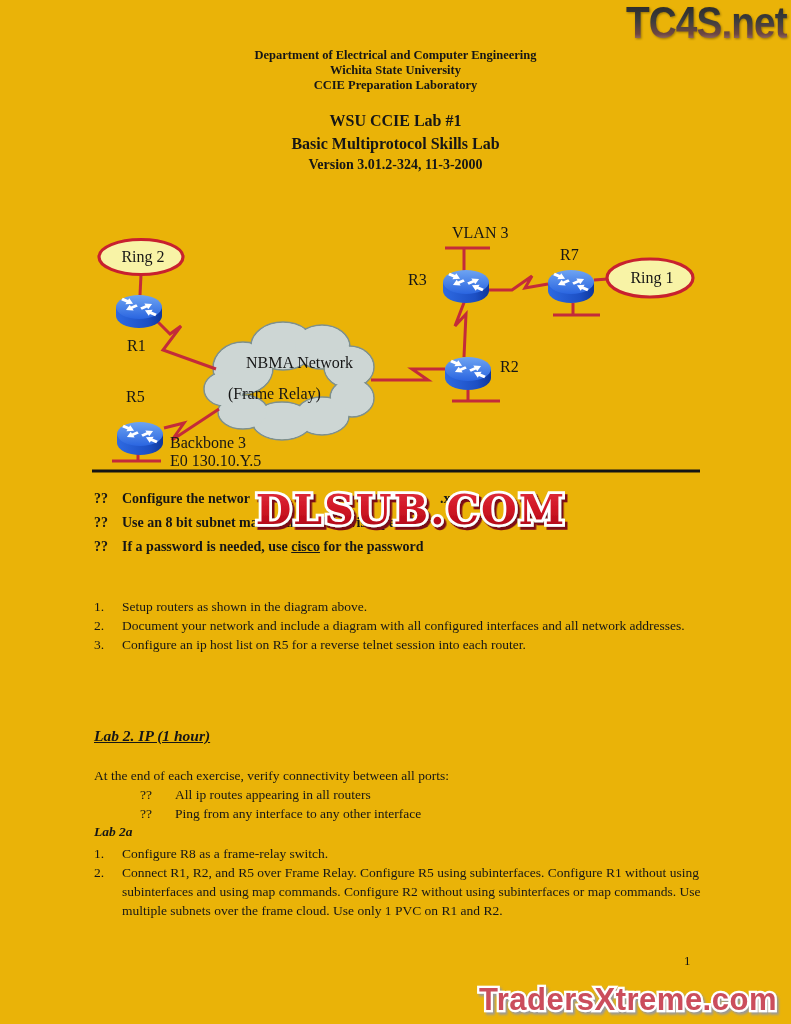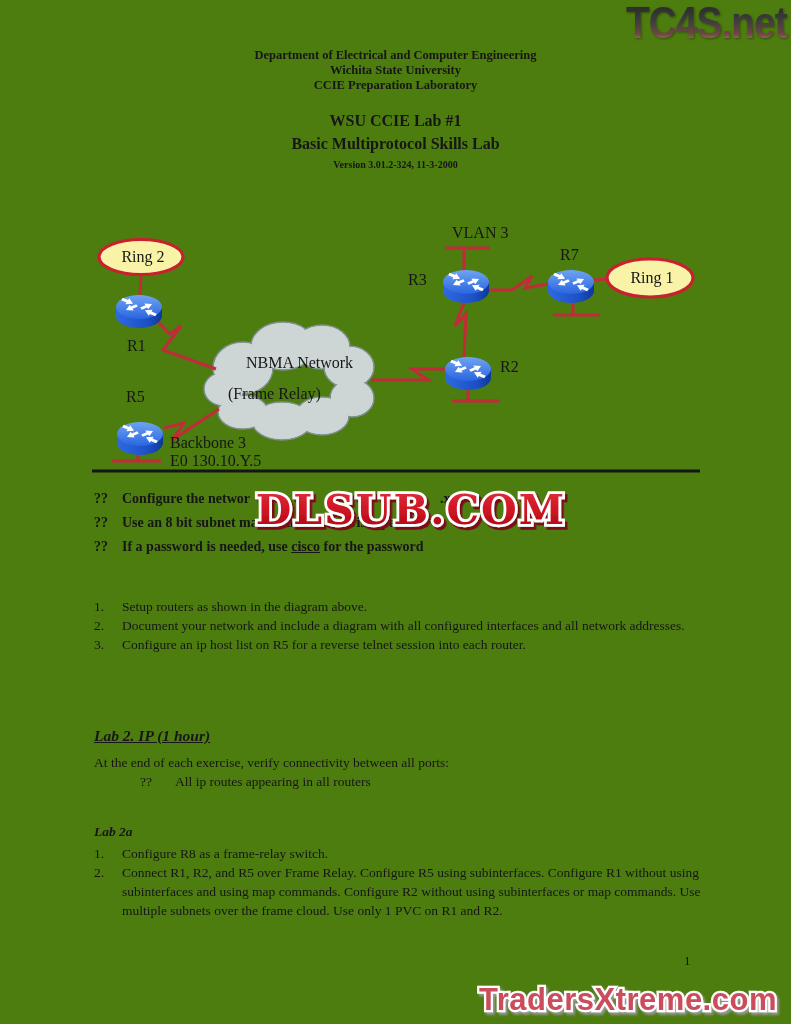--- a/index.html
+++ b/index.html
@@ -1,36 +1,36 @@
 <!DOCTYPE html>
 <html><head>
 <meta charset="utf-8">
 <style>
   html,body { margin:0; padding:0; background:#e8e8e8; }
   .page {
     position:relative; width:791px; height:1024px; margin:0 auto;
-    background:#4d7c0f; overflow:hidden;
+    background:#eab308; overflow:hidden;
     font-family:"Liberation Serif", serif; color:#161616;
   }
   
   .wm-tc4s {
     position:absolute; top:1px; right:4px; z-index:6;
     font-family:"Liberation Sans", sans-serif; font-weight:bold;
     font-size:44px; letter-spacing:-1px; line-height:44px;
     transform:scaleX(.88); transform-origin:100% 0;
     background:linear-gradient(180deg,#262626 0%,#3d3d3d 45%,#6e4742 75%,#a67c72 92%,#d4bbb2 100%);
     -webkit-background-clip:text; background-clip:text; color:transparent;
     filter:drop-shadow(1px 1px 1px rgba(0,0,0,.35));
   }
   .wm-svg { position:absolute; z-index:6; overflow:visible; }
   
   .header { position:absolute; top:48px; left:0; width:791px; text-align:center; font-weight:bold; z-index:1; }
   .h-org div { font-size:12.5px; line-height:15px; }
   .h-title { margin-top:16px; font-size:16px; line-height:23px; }
-  .h-version { font-size:10px; line-height:16px; margin-top:2px; }
+  .h-version { font-size:14px; line-height:16px; margin-top:2px; }
   
   .diagram-svg { position:absolute; left:0; top:0; width:791px; height:1024px; z-index:1; }
   .dlabel { position:absolute; z-index:2; font-size:16px; line-height:14px; white-space:nowrap; }
   .dlabel.ctr { transform:translateX(-50%); }
   
   .bullets { position:absolute; left:94px; top:491px; width:620px; z-index:1;
              font-weight:bold; font-size:14px; }
   .brow { line-height:15px; margin-bottom:9px; white-space:nowrap; }
   .bmark { display:inline-block; width:28px; }
   .bspacer { display:inline-block; width:190px; }
@@ -194,25 +194,28 @@
     </div>
     <div class="li">
       <span class="num">2.</span><span>Document your network and include a diagram with all configured interfaces and all network addresses.</span>
     </div>
     <div class="li">
       <span class="num">3.</span><span>Configure an ip host list on R5 for a reverse telnet session into each router.</span>
     </div>
   </div>
 
   <div class="section" style="top:727px;">
-    <div class="lab-h" style="margin-bottom:8px;">Lab 2.  IP (1 hour)</div>
+    <div class="lab-h" style="margin-bottom:21px;">Lab 2.  IP (1 hour)</div>
     <div>At the end of each exercise, verify connectivity between all ports:</div>
     <div class="sub">
       <span class="smark">??</span><span>All ip routes appearing in all routers</span>
     </div>
+    <div class="sub">
+      <span class="smark">??</span><span>Ping from any interface to any other interface</span>
+    </div>
   </div>
 
   <div class="section" style="top:823px;">
     <div class="lab-h small">Lab 2a</div>
     <div class="li">
       <span class="num">1.</span><span>Configure R8 as a frame-relay switch.</span>
     </div>
     <div class="li">
       <span class="num">2.</span><span>Connect R1, R2, and R5 over Frame Relay.  Configure R5 using subinterfaces.  Configure R1 without using subinterfaces and using map commands.  Configure R2 without using subinterfaces or map commands.  Use multiple subnets over the frame cloud. Use only 1 PVC on R1 and R2.</span>
     </div>

